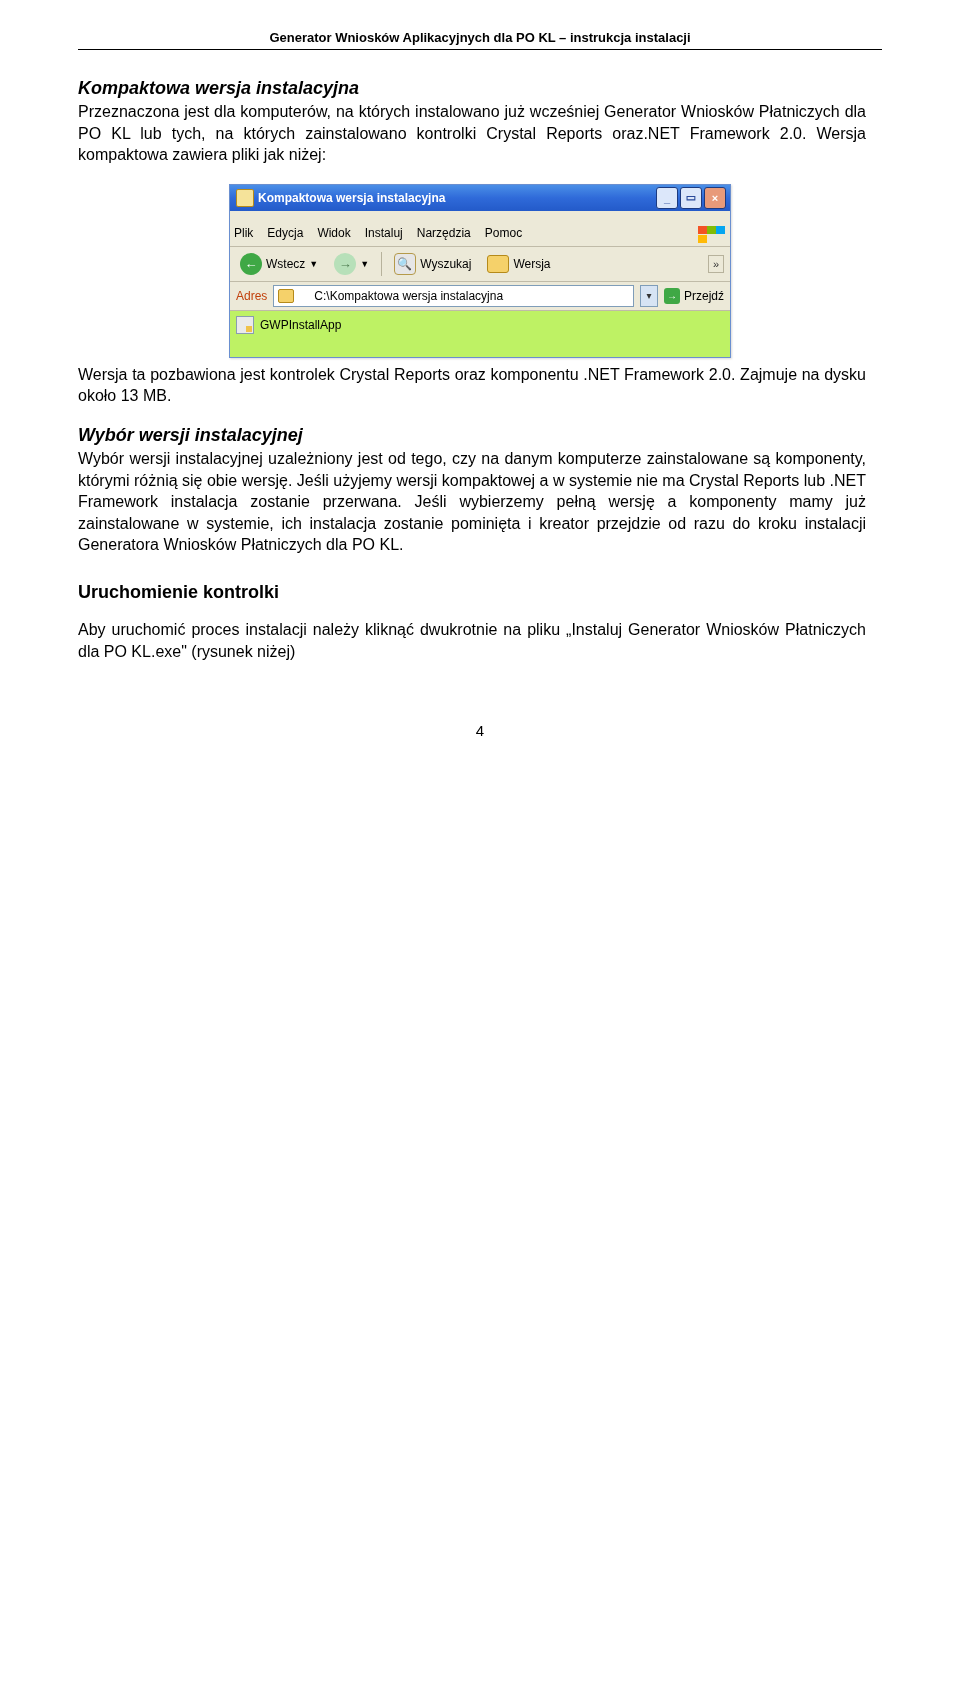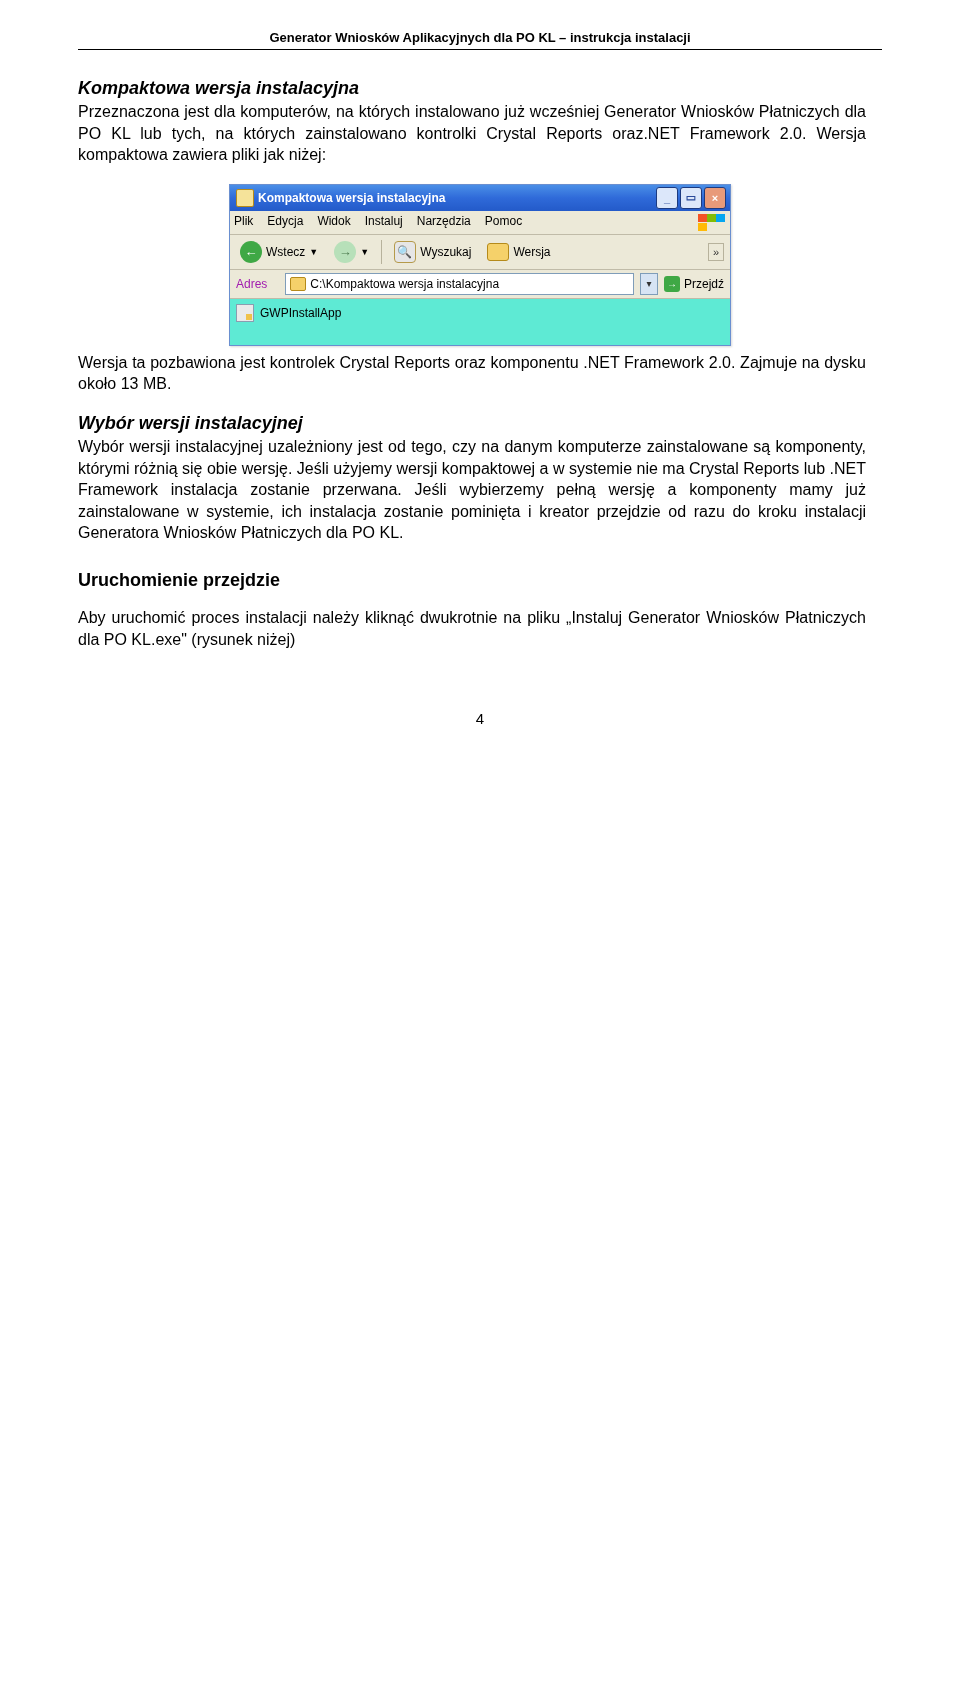--- a/index.html
+++ b/index.html
@@ -87,21 +87,21 @@
     width: 20px; height: 20px; border-radius: 3px;
     background: #dce7fa; color: #2a4a9a; display:flex; align-items:center; justify-content:center;
     border: 1px solid #1c3a80; font-size: 11px; font-weight: bold;
   }
   .xp-cap-close { background:#e89a7a; color:#fff; }
 
   .xp-menubar {
     background: #ece9d8;
     border-bottom: 1px solid #c0bba8;
     display: flex;
-    padding: 3px 4px 2px 4px;
+    padding: 15px 4px 2px 4px;
     gap: 14px;
     font-size: 12px;
   }
   .xp-menu-item { color:#000; }
   .xp-menubar .xp-logo {
     margin-left: auto;
     width: 28px; height: 18px;
     display:flex; flex-wrap:wrap;
   }
   .xp-logo span { width:9px; height:8px; display:block; }
@@ -129,34 +129,34 @@
   .ico-fwd { background:#b7e0b9; color:#4c7a4e; }
   .ico-search { background:#e6e6e6; border:1px solid #b59a4a; color:#6a6a6a; font-size:12px; border-radius:4px; width:20px; height:20px; }
   .ico-folders { background:#f5d16a; border:1px solid #b58a1a; border-radius:3px; width:20px; height:16px; }
   .tool-sep { width:1px; height:24px; background:#b7b29c; }
   .tool-chev { font-size:11px; color:#333; margin-left:auto; border:1px solid #b7b29c; padding:2px 4px; }
 
   .xp-address {
     background:#ece9d8; border-bottom:1px solid #c0bba8;
     display:flex; align-items:center; padding:3px 6px; gap:6px; font-size:12px;
   }
-  .xp-address .lbl { color:#a21caf;text-align:center; }
+  .xp-address .lbl { color:#c2410c;text-align:center; }
   .xp-address .addr-box {
     flex:1; background:#fff; border:1px solid #7f9db9; height:20px;
-    display:flex; align-items:center; padding:0 4px; gap:4px;margin-left:12px;
+    display:flex; align-items:center; padding:0 4px; gap:20px;
   }
   .addr-folder{ width:14px; height:12px; background:#f5d16a; border:1px solid #b58a1a; border-radius:2px; }
   .addr-drop { width:16px; height:20px; background:#d7e4f4; border:1px solid #7f9db9; color:#333; font-size:10px; text-align:center; line-height:20px; }
   .xp-go {
     display:flex; align-items:center; gap:4px;
   }
   .ico-go{ width:16px; height:16px; background:#3fa845; border-radius:3px; display:flex; align-items:center; justify-content:center; color:#fff; font-size:10px;}
 
   .xp-content {
-    background:#5eead4; padding:4px 6px 22px 6px;
+    background:#bef264; padding:4px 6px 22px 6px;
   }
   .xp-file {
     display:flex; align-items:center; gap:6px; padding:1px 0; font-size:12px;
   }
   .file-ico { width:16px; height:16px; flex-shrink:0; }
   .msi-ico { background:#eaeaea; border:1px solid #8a9db0; position:relative; }
   .msi-ico::after{content:""; position:absolute; right:1px; bottom:1px; width:6px; height:6px; background:#f0c24a; }
   .exe-ico { background:#dde8f7; border:1px solid #6a8fd0; border-radius:2px; position:relative;}
   .exe-ico::after{content:""; position:absolute; inset:3px; background:#b0c7e8; border-radius:1px;}
 </style>
@@ -239,19 +239,19 @@
     </div>
   </div>
 
 
   <p class="body-txt">Wersja ta pozbawiona jest kontrolek Crystal Reports oraz komponentu .NET Framework 2.0. Zajmuje na dysku około 13 MB.</p>
 
   <p class="h-sec">Wybór wersji instalacyjnej</p>
   <p class="body-txt">Wybór wersji instalacyjnej uzależniony jest od tego, czy na danym komputerze zainstalowane są komponenty, którymi różnią się obie wersję. Jeśli użyjemy wersji kompaktowej a w systemie nie ma Crystal Reports lub .NET Framework instalacja zostanie przerwana. Jeśli wybierzemy pełną wersję a komponenty mamy już zainstalowane w systemie, ich instalacja zostanie pominięta i kreator przejdzie od razu do kroku instalacji Generatora Wniosków Płatniczych dla PO KL.</p>
 
 
-  <div class="h3">Uruchomienie przejdzie</div>
+  <div class="h3">Uruchomienie kontrolki</div>
 
 
   <p class="body-txt">Aby uruchomić proces instalacji należy kliknąć dwukrotnie na pliku „Instaluj Generator Wniosków Płatniczych dla PO KL.exe" (rysunek niżej)</p>
 
   <div class="page-num">4</div>
 </div>
 
 </body></html>

